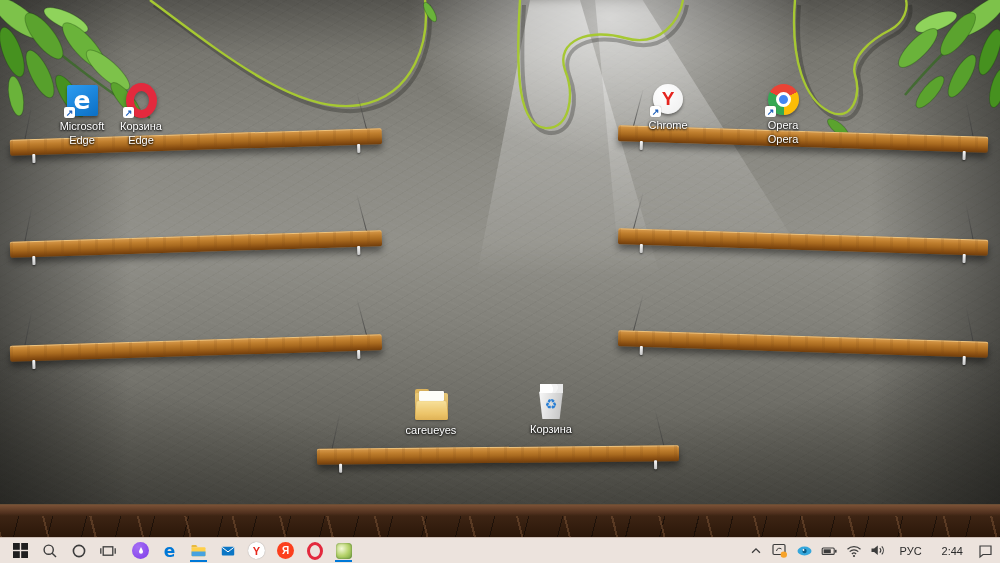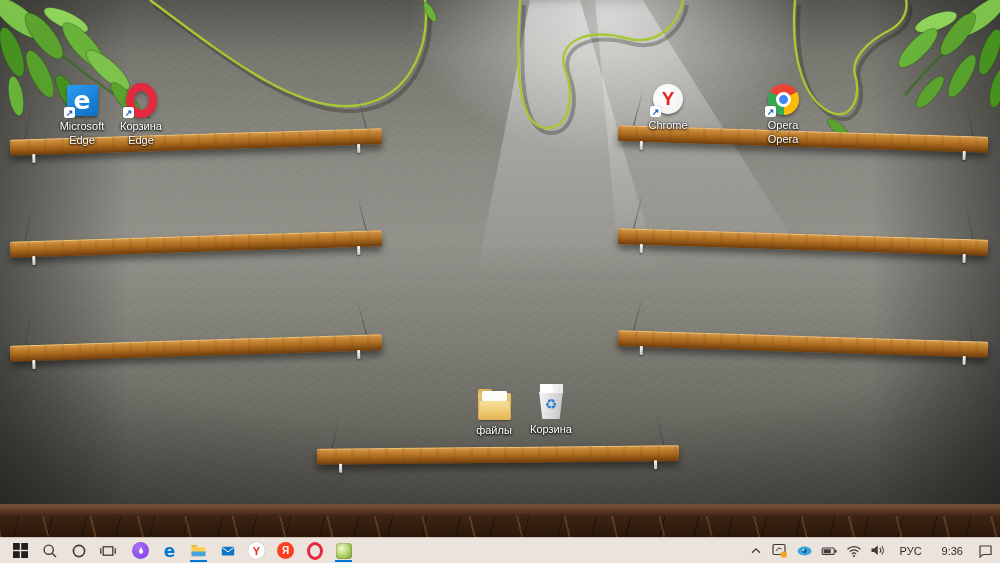--- a/index.html
+++ b/index.html
@@ -243,31 +243,31 @@
         <div class="chrome-o">
           <i></i>
         </div>
       <span class="sc-arrow">↗</span>
       </div>
     <div class="lbl">
       <span>Opera</span>
         <span>Opera</span>
       </div>
   </div>
-  <div class="dicon" style="left:456px;top:387px">
+  <div class="dicon" style="left:393px;top:387px">
     <div class="ic">
         <div class="folder">
       <div class="ftab"></div>
           <div class="fback"></div>
           <div class="fpaper"></div>
           <div class="ffront"></div>
         </div>
       </div>
     <div class="lbl">
-        <span>файлы</span>
+        <span>careueyes</span>
       </div>
   </div>
   <div class="dicon" style="left:513px;top:386px">
     <div class="ic">
         <div class="bin">
       <div class="bbody"></div>
           <div class="bpaper"></div>
       <div class="bsym">♻</div>
         </div>
       </div>
@@ -383,21 +383,21 @@
         <svg class="tico" width="16" height="15" viewBox="0 0 16 15">
           <path d="M1.5 5.5 h2.6 L7.8 2.5 v9.6 L4.1 9.1 H1.5 z" fill="#3c3c3c"></path>
           <path d="M9.8 5 a3.4 3.4 0 0 1 0 4.6" stroke="#3c3c3c" stroke-width="1.1" fill="none"></path>
           <path d="M11.8 3.3 a6 6 0 0 1 0 8" stroke="#3c3c3c" stroke-width="1.1" fill="none"></path>
           </svg>
       </div>
       <div class="tray-item">
         <span class="tray-txt">РУС</span>
       </div>
       <div class="tray-item">
-        <span class="tray-txt">9:36</span>
+        <span class="tray-txt">2:44</span>
       </div>
       <div class="tray-item">
         <svg class="tico" width="17" height="16" viewBox="0 0 17 16">
           <path d="M3 3 h11 v8.5 h-8 l-3 2.5 v-2.5 z" fill="none" stroke="#3c3c3c" stroke-width="1.2"></path>
           </svg>
       </div>
     </div>
   </div>
 </div>
 

